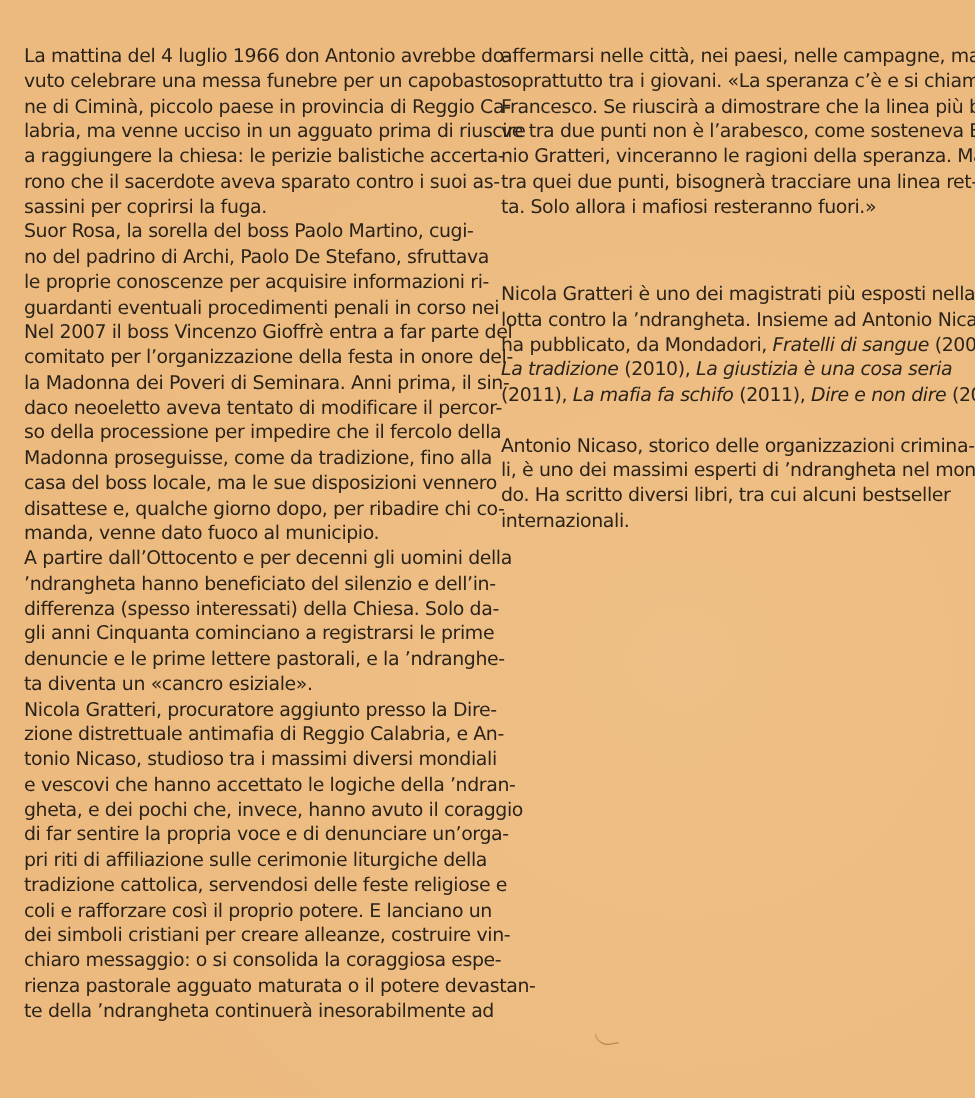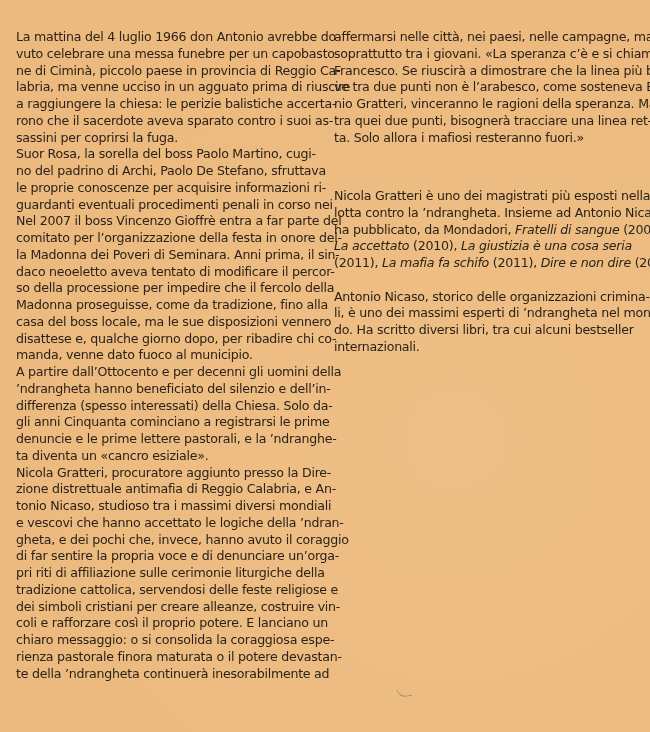--- a/index.html
+++ b/index.html
@@ -87,24 +87,24 @@
     <span class="line">denuncie e le prime lettere pastorali, e la ’ndranghe-</span>
     <span class="line last">ta diventa un «cancro esiziale».</span>
     <span class="line">Nicola Gratteri, procuratore aggiunto presso la Dire-</span>
     <span class="line">zione distrettuale antimafia di Reggio Calabria, e An-</span>
     <span class="line">tonio Nicaso, studioso tra i massimi diversi mondiali</span>
     <span class="line">e vescovi che hanno accettato le logiche della ’ndran-</span>
     <span class="line">gheta, e dei pochi che, invece, hanno avuto il coraggio</span>
     <span class="line">di far sentire la propria voce e di denunciare un’orga-</span>
     <span class="line">pri riti di affiliazione sulle cerimonie liturgiche della</span>
     <span class="line">tradizione cattolica, servendosi delle feste religiose e</span>
+    <span class="line">coli e rafforzare così il proprio potere. E lanciano un</span>
     <span class="line">dei simboli cristiani per creare alleanze, costruire vin-</span>
-    <span class="line">coli e rafforzare così il proprio potere. E lanciano un</span>
     <span class="line">chiaro messaggio: o si consolida la coraggiosa espe-</span>
-    <span class="line">rienza pastorale finora maturata o il potere devastan-</span>
+    <span class="line">rienza pastorale agguato maturata o il potere devastan-</span>
     <span class="line">te della ’ndrangheta continuerà inesorabilmente ad</span>
   </div>
 
   <div class="column col-right">
     <div>
       <span class="line">affermarsi nelle città, nei paesi, nelle campagne, ma</span>
       <span class="line">soprattutto tra i giovani. «La speranza c’è e si chiama</span>
       <span class="line">Francesco. Se riuscirà a dimostrare che la linea più bre-</span>
       <span class="line">ve tra due punti non è l’arabesco, come sosteneva En-</span>
       <span class="line">nio Gratteri, vinceranno le ragioni della speranza. Ma</span>
@@ -112,21 +112,21 @@
       <span class="line last">ta. Solo allora i mafiosi resteranno fuori.»</span>
     </div>
 
     <div class="gap-2"></div>
     <div class="gap-1"></div>
 
     <div>
       <span class="line">Nicola Gratteri è uno dei magistrati più esposti nella</span>
       <span class="line">lotta contro la ’ndrangheta. Insieme ad Antonio Nicaso</span>
       <span class="line"><span>ha pubblicato, da Mondadori, </span><em>Fratelli di sangue</em><span> (2009),</span></span>
-      <span class="line"><em>La accettato</em><span> (2010), </span><em>La giustizia è una cosa seria</em></span>
+      <span class="line"><em>La tradizione</em><span> (2010), </span><em>La giustizia è una cosa seria</em></span>
       <span class="line"><span>(2011), </span><em>La mafia fa schifo</em><span> (2011), </span><em>Dire e non dire</em><span> (2012).</span></span>
     </div>
 
     <div class="gap-1"></div>
 
     <div>
       <span class="line">Antonio Nicaso, storico delle organizzazioni crimina-</span>
       <span class="line">li, è uno dei massimi esperti di ’ndrangheta nel mon-</span>
       <span class="line">do. Ha scritto diversi libri, tra cui alcuni bestseller</span>
       <span class="line last">internazionali.</span>

